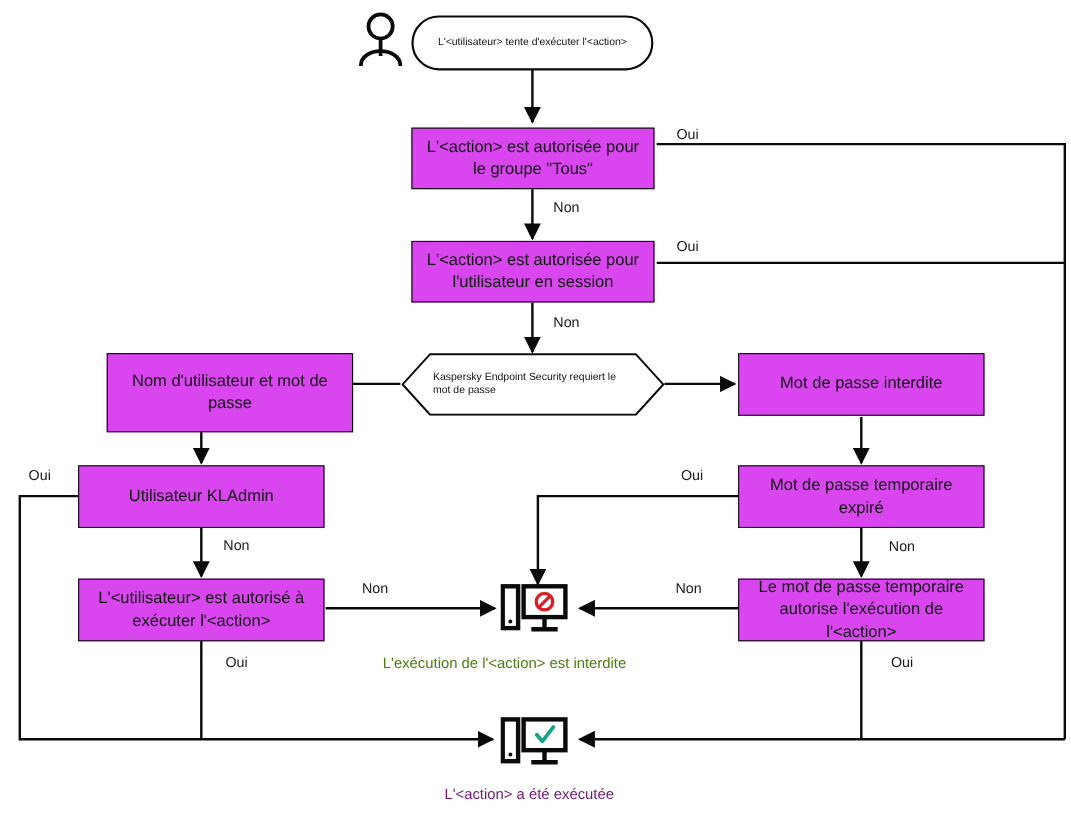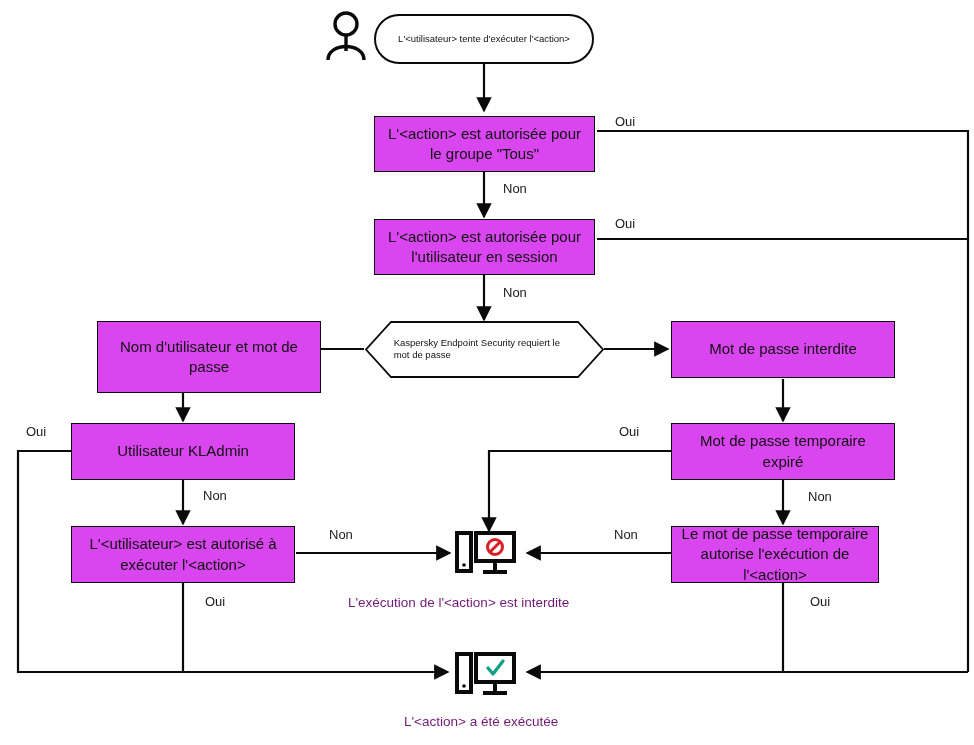--- a/index.html
+++ b/index.html
@@ -83,21 +83,21 @@
     white-space: nowrap;
     z-index: 4;
   }
   .result-label {
     position: absolute;
     font-size: 13.5px;
     white-space: nowrap;
     z-index: 4;
   }
   .result-label.denied {
-    color: #701a75;
+    color: #4d7c0f;
   }
   .result-label.allowed {
     color: #701a75;
   }
   .icon-node {
     position: absolute;
     z-index: 5;
   }
   .actor-icon {
     position: absolute;
@@ -195,21 +195,21 @@
   </div>
 
   <div class="node rect" style="left:671px; top:423px; width:224px; height:57px;">
     <span class="node-text">Mot de passe temporaire expiré</span>
   </div>
 
   <div class="node rect" style="left:71px; top:526px; width:224px; height:57px;">
     <span class="node-text">L'&lt;utilisateur&gt; est autorisé à exécuter l'&lt;action&gt;</span>
   </div>
 
-  <div class="node rect" style="left:671px; top:526px; width:208px; height:57px;">
+  <div class="node rect" style="left:671px; top:526px; width:224px; height:57px;">
     <span class="node-text">Le mot de passe temporaire autorise l'exécution de l'&lt;action&gt;</span>
   </div>
 
   <div class="icon-node" style="left:455px; top:529px; width:62px; height:50px;">
     <svg width="62" height="50" viewBox="0 0 62 50" xmlns="http://www.w3.org/2000/svg">
       <rect x="2" y="4" width="14" height="38" fill="none" stroke="#0a0a0a" stroke-width="4"></rect>
       <circle cx="9" cy="36" r="1.8" fill="#0a0a0a"></circle>
       <rect x="21" y="4" width="38" height="28" fill="none" stroke="#0a0a0a" stroke-width="4"></rect>
       <path d="M 40 32 L 40 42" stroke="#0a0a0a" stroke-width="4"></path>
       <path d="M 28 43 L 52 43" stroke="#0a0a0a" stroke-width="4"></path>

